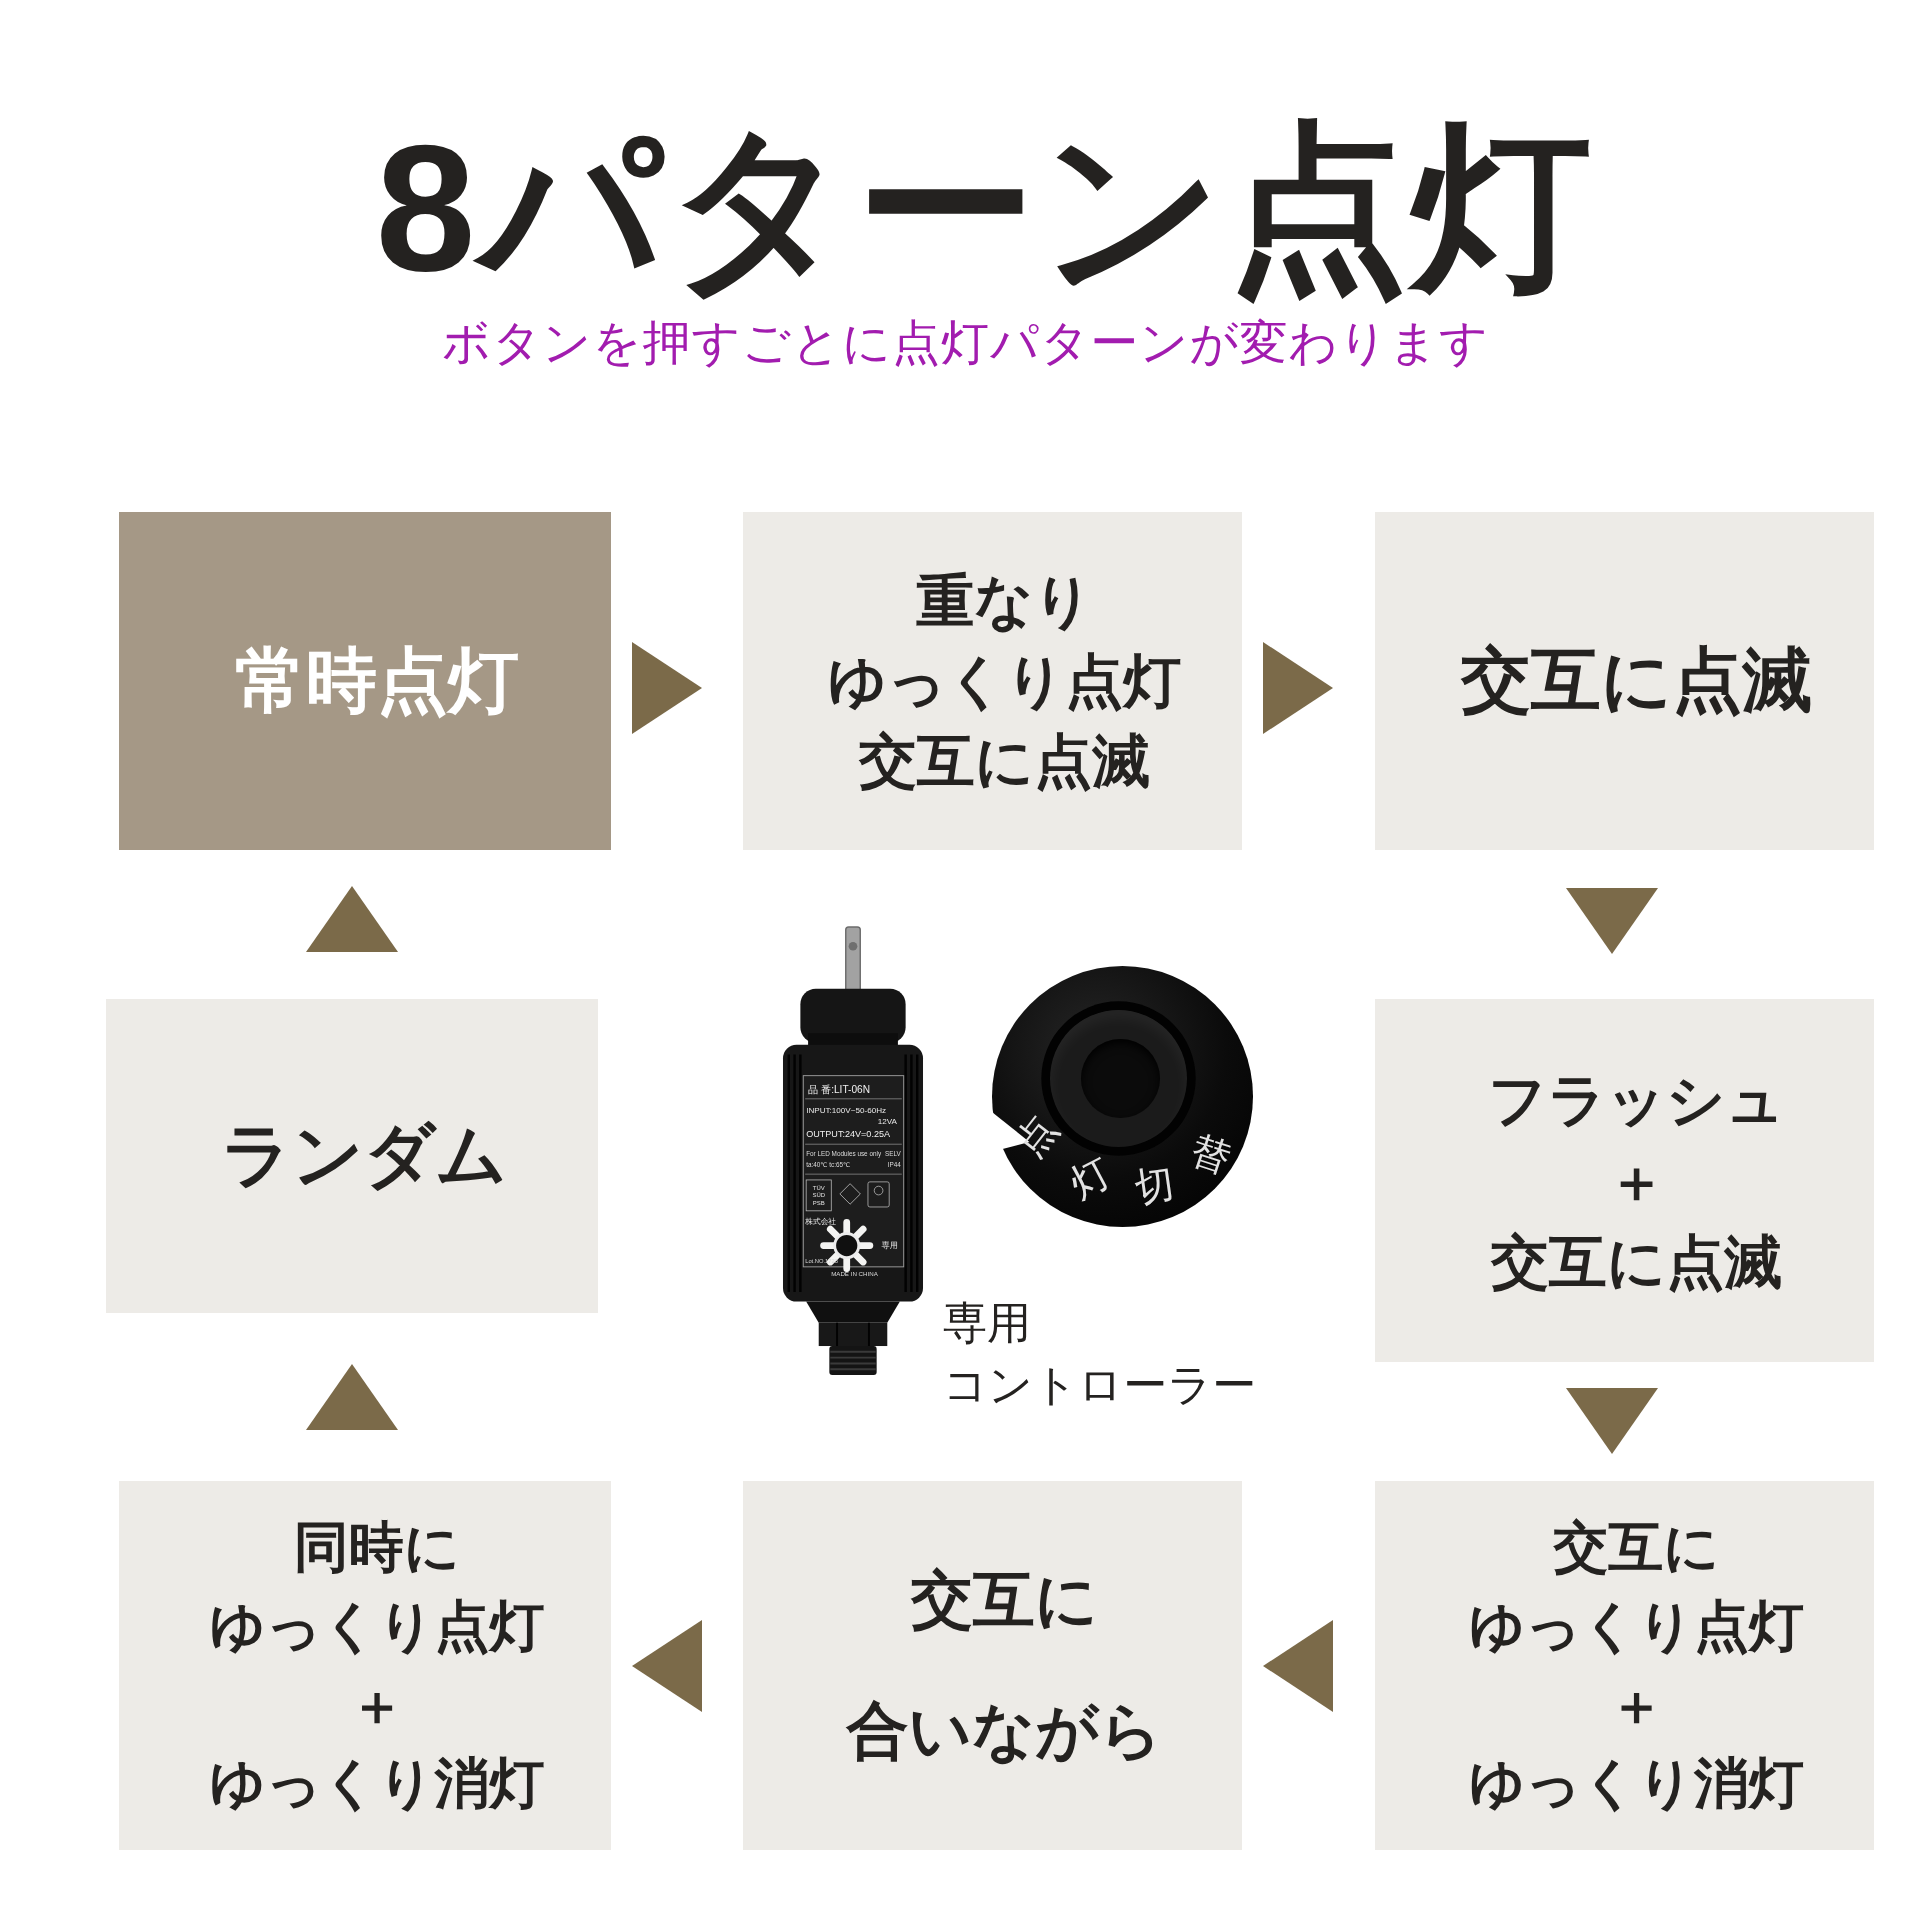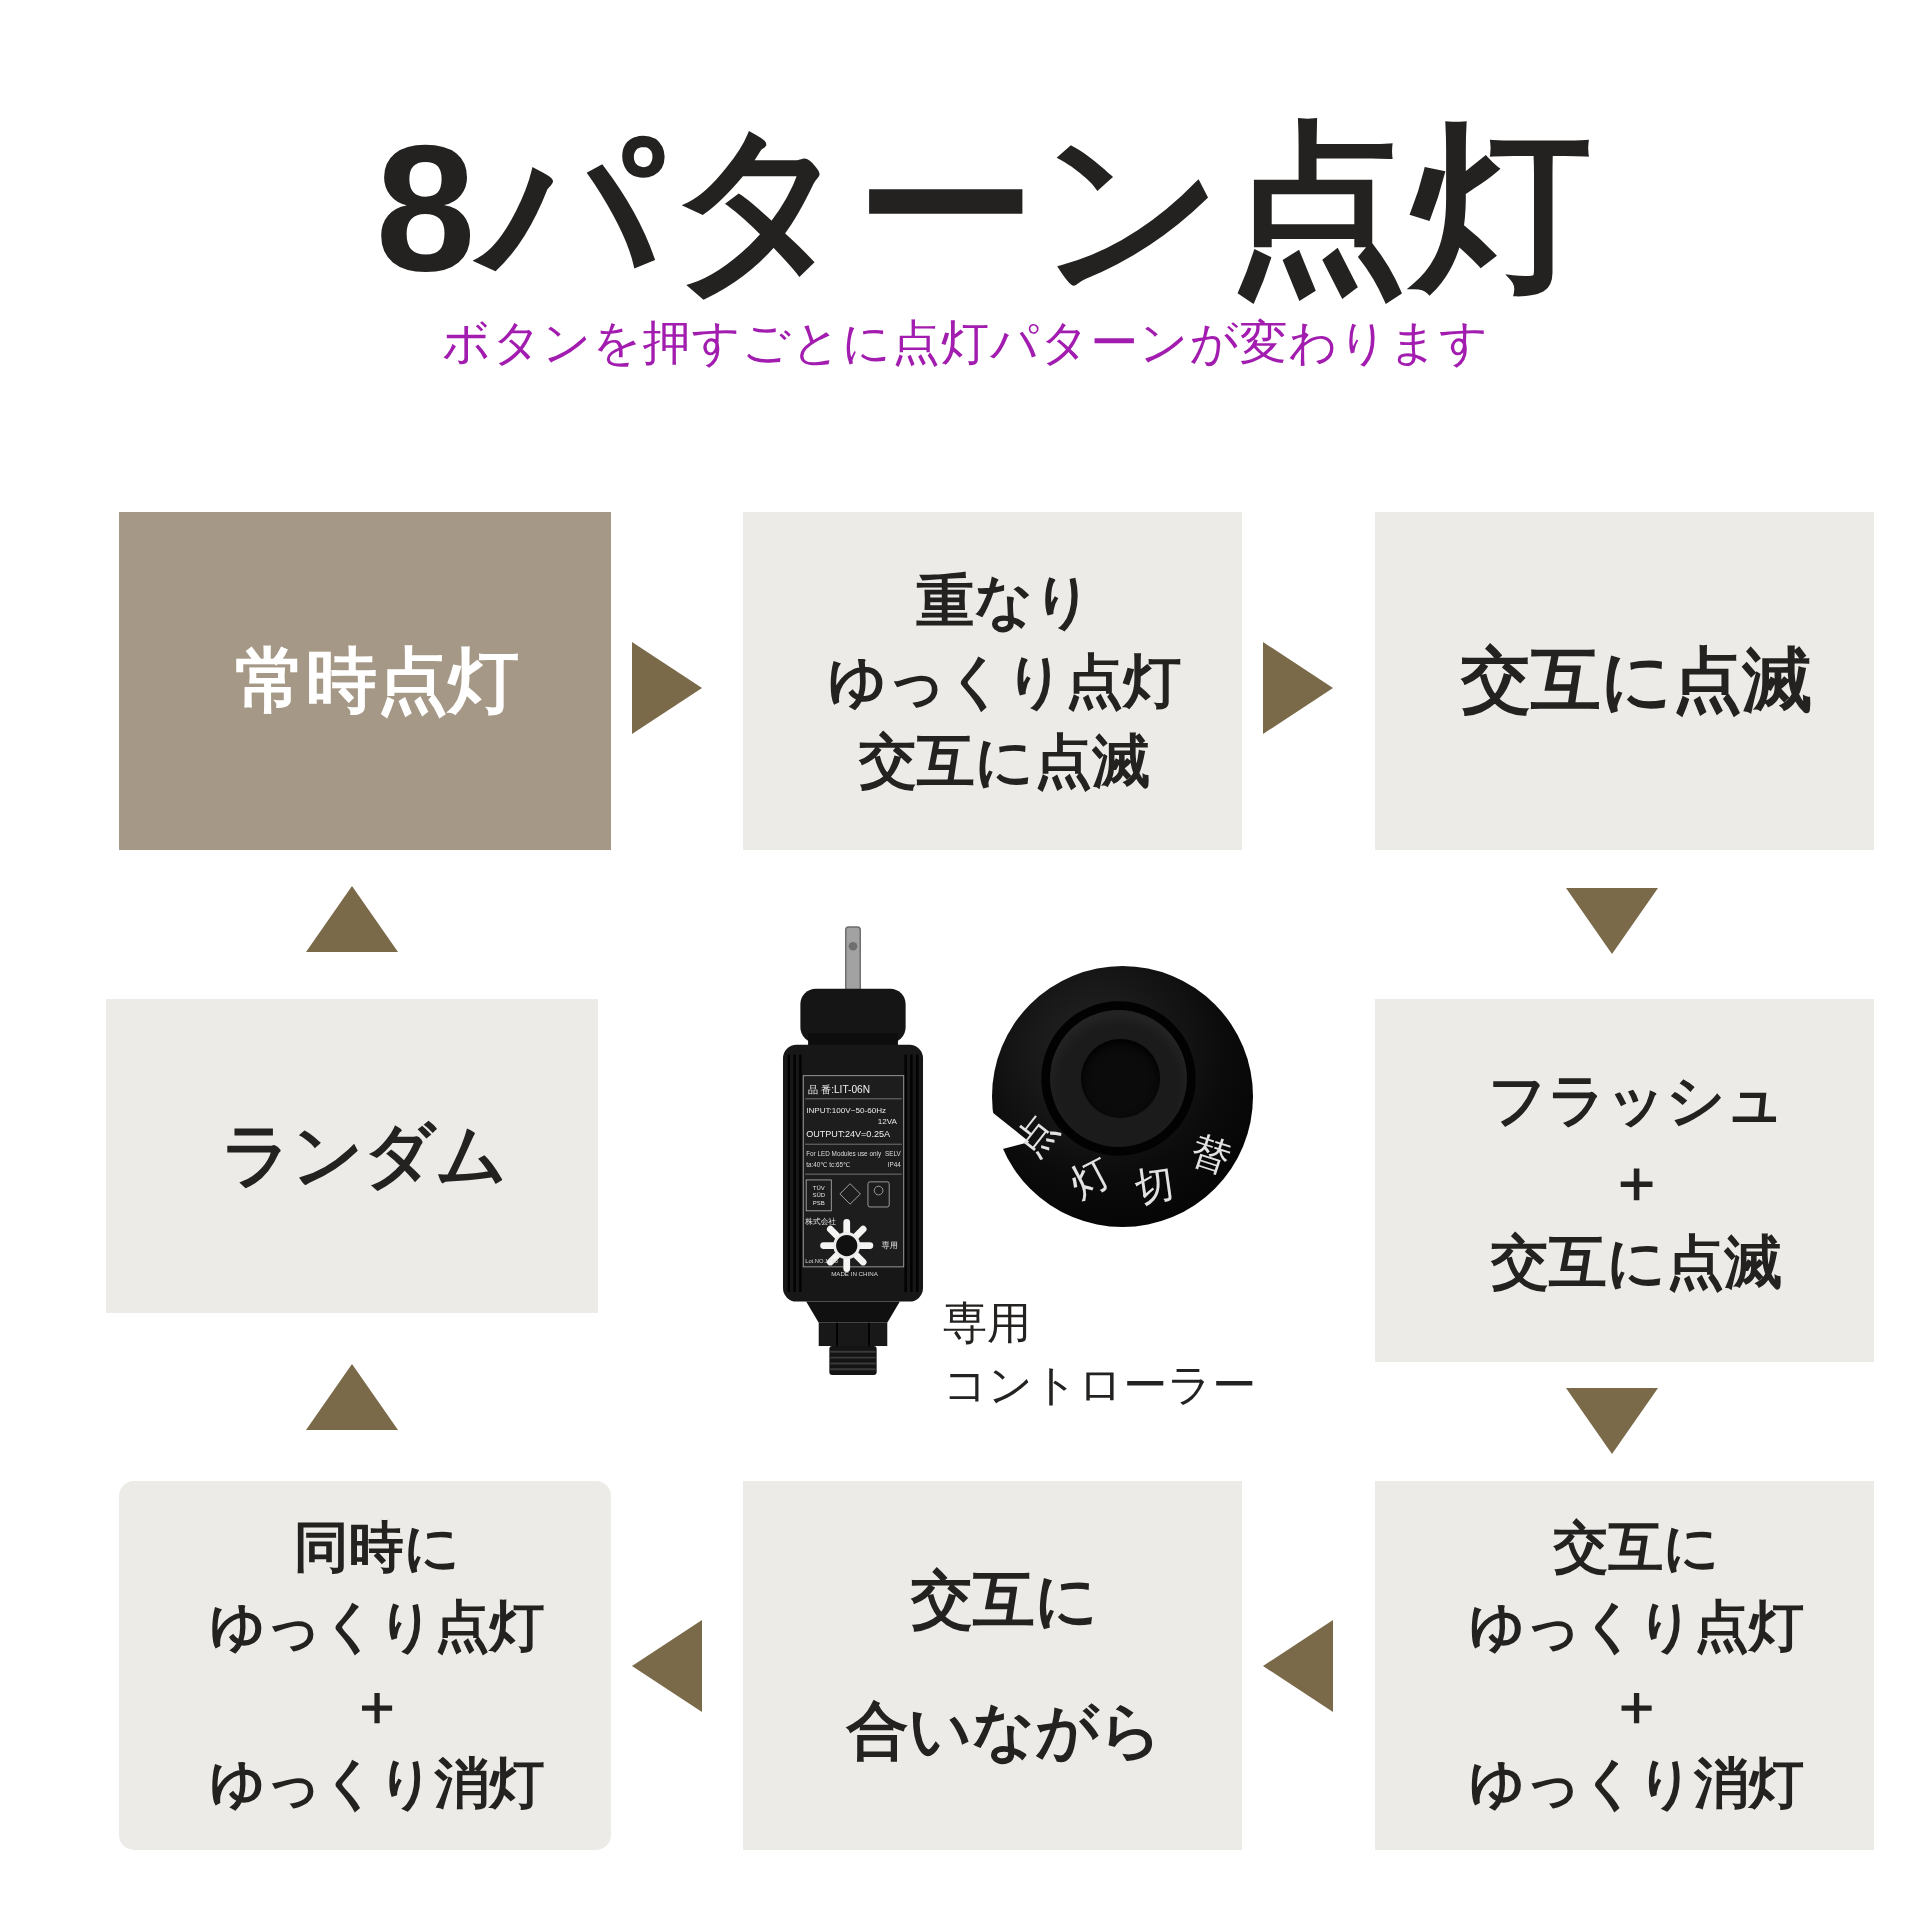--- a/index.html
+++ b/index.html
@@ -19,21 +19,21 @@
     position:absolute;display:flex;flex-direction:column;align-items:center;justify-content:center;
     background:var(--pattern-box-bg,#edebe7);color:var(--text-dark,#242220);
     font-weight:700;text-align:center;padding-left:24px;
   }
   .pattern-box.highlight{background:var(--highlight-box-bg,#a59886);color:var(--highlight-text,#fff);align-items:center;}
   #box-1{left:119px;top:512px;width:468px;height:338px;font-size:71px;}
   #box-2{left:743px;top:512px;width:475px;height:338px;font-size:58px;line-height:1.38;}
   #box-3{left:1375px;top:512px;width:475px;height:338px;font-size:70px;}
   #box-4{left:106px;top:999px;width:468px;height:314px;font-size:70px;font-family:Liberation Serif, serif;}
   #box-5{left:1375px;top:999px;width:475px;height:363px;font-size:58px;line-height:1.4;}
-  #box-6{left:119px;top:1481px;width:468px;height:369px;font-size:55px;line-height:1.43;border-radius:15px;}
+  #box-6{left:119px;top:1481px;width:468px;height:369px;font-size:55px;line-height:1.43;}
   #box-7{left:743px;top:1481px;width:475px;height:369px;font-size:62px;line-height:2.1;}
   #box-8{left:1375px;top:1481px;width:475px;height:369px;font-size:55px;line-height:1.43;}
   .arrow{position:absolute;width:0;height:0;}
   .arrow-right{border-top:46px solid transparent;border-bottom:46px solid transparent;border-left:70px solid var(--arrow,#7b6a49);}
   .arrow-left{border-top:46px solid transparent;border-bottom:46px solid transparent;border-right:70px solid var(--arrow,#7b6a49);}
   .arrow-down{border-left:46px solid transparent;border-right:46px solid transparent;border-top:66px solid var(--arrow,#7b6a49);}
   .arrow-up{border-left:46px solid transparent;border-right:46px solid transparent;border-bottom:66px solid var(--arrow,#7b6a49);}
   #arr-r1{left:632px;top:642px;}
   #arr-r2{left:1263px;top:642px;}
   #arr-d1{left:1566px;top:888px;}

